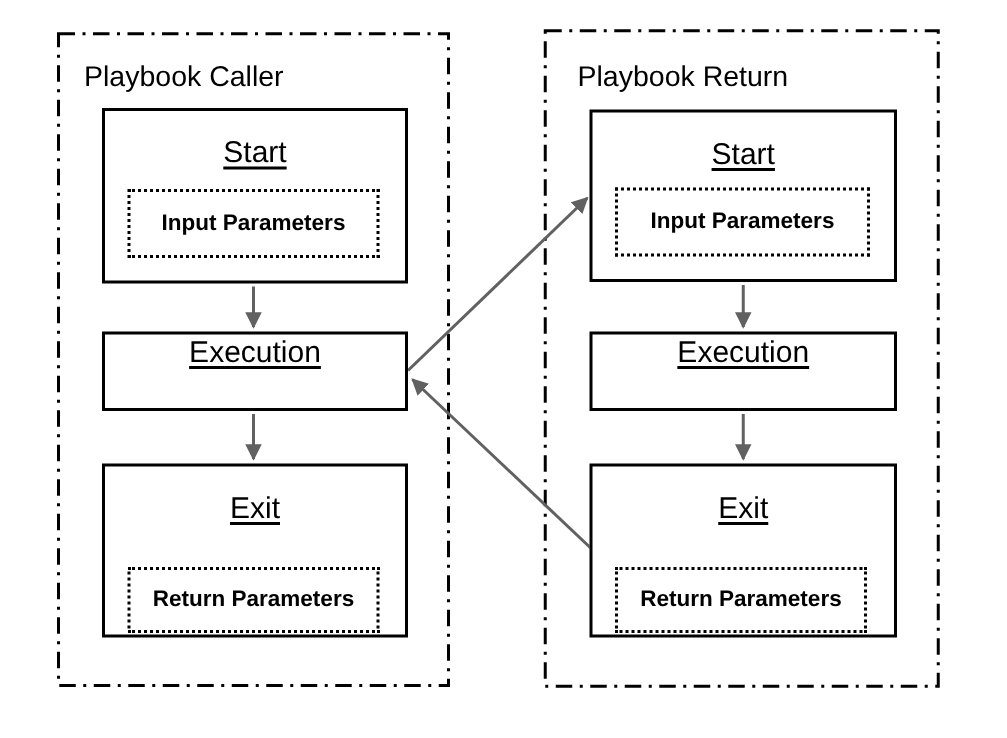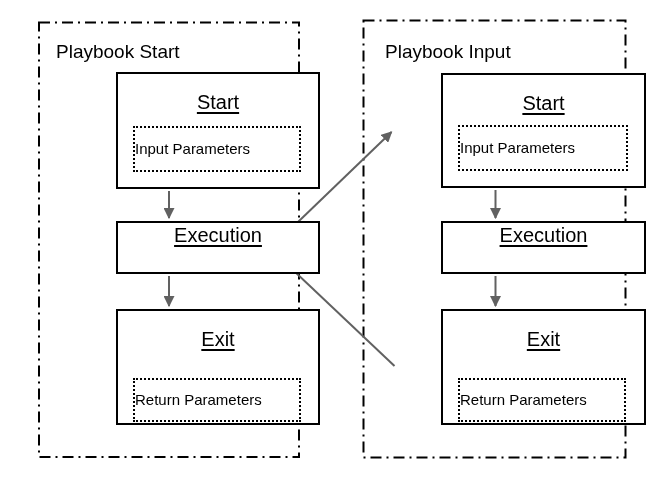--- a/index.html
+++ b/index.html
@@ -18,32 +18,31 @@
   .layer{position:absolute;left:0;top:0;width:671px;height:492px;}
   .lane-rect{fill:none;stroke:var(--box-border-color);stroke-width:2;stroke-dasharray:11 5 2 5;}
   .edge{stroke:var(--arrow-color);stroke-width:2;fill:none;}
   .arrow-head{fill:var(--arrow-color);}
   .lane-label{
     position:absolute;font-size:19px;line-height:23px;white-space:nowrap;
   }
   .node{
     position:absolute;box-sizing:border-box;background:var(--bg-color);
     border:2px solid var(--box-border-color);
-    margin-left:48px;
   }
   .node-title{
     font-size:20px;line-height:24px;text-align:center;
     text-decoration:underline;text-underline-offset:3px;white-space:nowrap;
   }
   .node.tall .node-title{margin-top:16px;}
   .node.short{display:flex;align-items:flex-start;justify-content:center;}
   .param-box{
     position:absolute;box-sizing:border-box;left:15px;width:168px;
     border:2px dotted var(--box-border-color);
-    display:flex;align-items:center;
+    display:flex;align-items:center;justify-content:center;font-weight:bold;
   }
   .param-box.input{top:52px;height:46px;}
   .param-box.return{top:67px;height:44px;}
   .param-label{font-size:15px;line-height:18px;white-space:nowrap;}
 </style>
 </head>
 <body>
 
 <div class="canvas">
 
@@ -58,22 +57,22 @@
     <rect class="lane-rect" x="363.5" y="20.5" width="262" height="437"></rect>
 
     <line class="edge" x1="169" y1="191" x2="169" y2="218" marker-end="url(#ah)"></line>
     <line class="edge" x1="169" y1="276" x2="169" y2="306" marker-end="url(#ah)"></line>
     <line class="edge" x1="495.5" y1="190" x2="495.5" y2="218" marker-end="url(#ah)"></line>
     <line class="edge" x1="495.5" y1="276" x2="495.5" y2="306" marker-end="url(#ah)"></line>
     <line class="edge" x1="272" y1="247" x2="391.5" y2="132" marker-end="url(#ah)"></line>
     <line class="edge" x1="394.5" y1="366" x2="275" y2="253" marker-end="url(#ah)"></line>
   </svg>
 
-  <div class="lane-label" style="left:56px;top:40px">Playbook Start</div>
-  <div class="lane-label" style="left:385px;top:40px">Playbook Input</div>
+  <div class="lane-label" style="left:56px;top:40px">Playbook Caller</div>
+  <div class="lane-label" style="left:385px;top:40px">Playbook Return</div>
 
   <div class="node tall" style="left:68px;top:72px;width:204px;height:117px">
     <div class="node-title">Start</div>
     <div class="param-box input">
       <span class="param-label">Input Parameters</span>
     </div>
   </div>
 
   <div class="node short" style="left:68px;top:221px;width:204px;height:53px">
     <div class="node-title">Execution</div>

